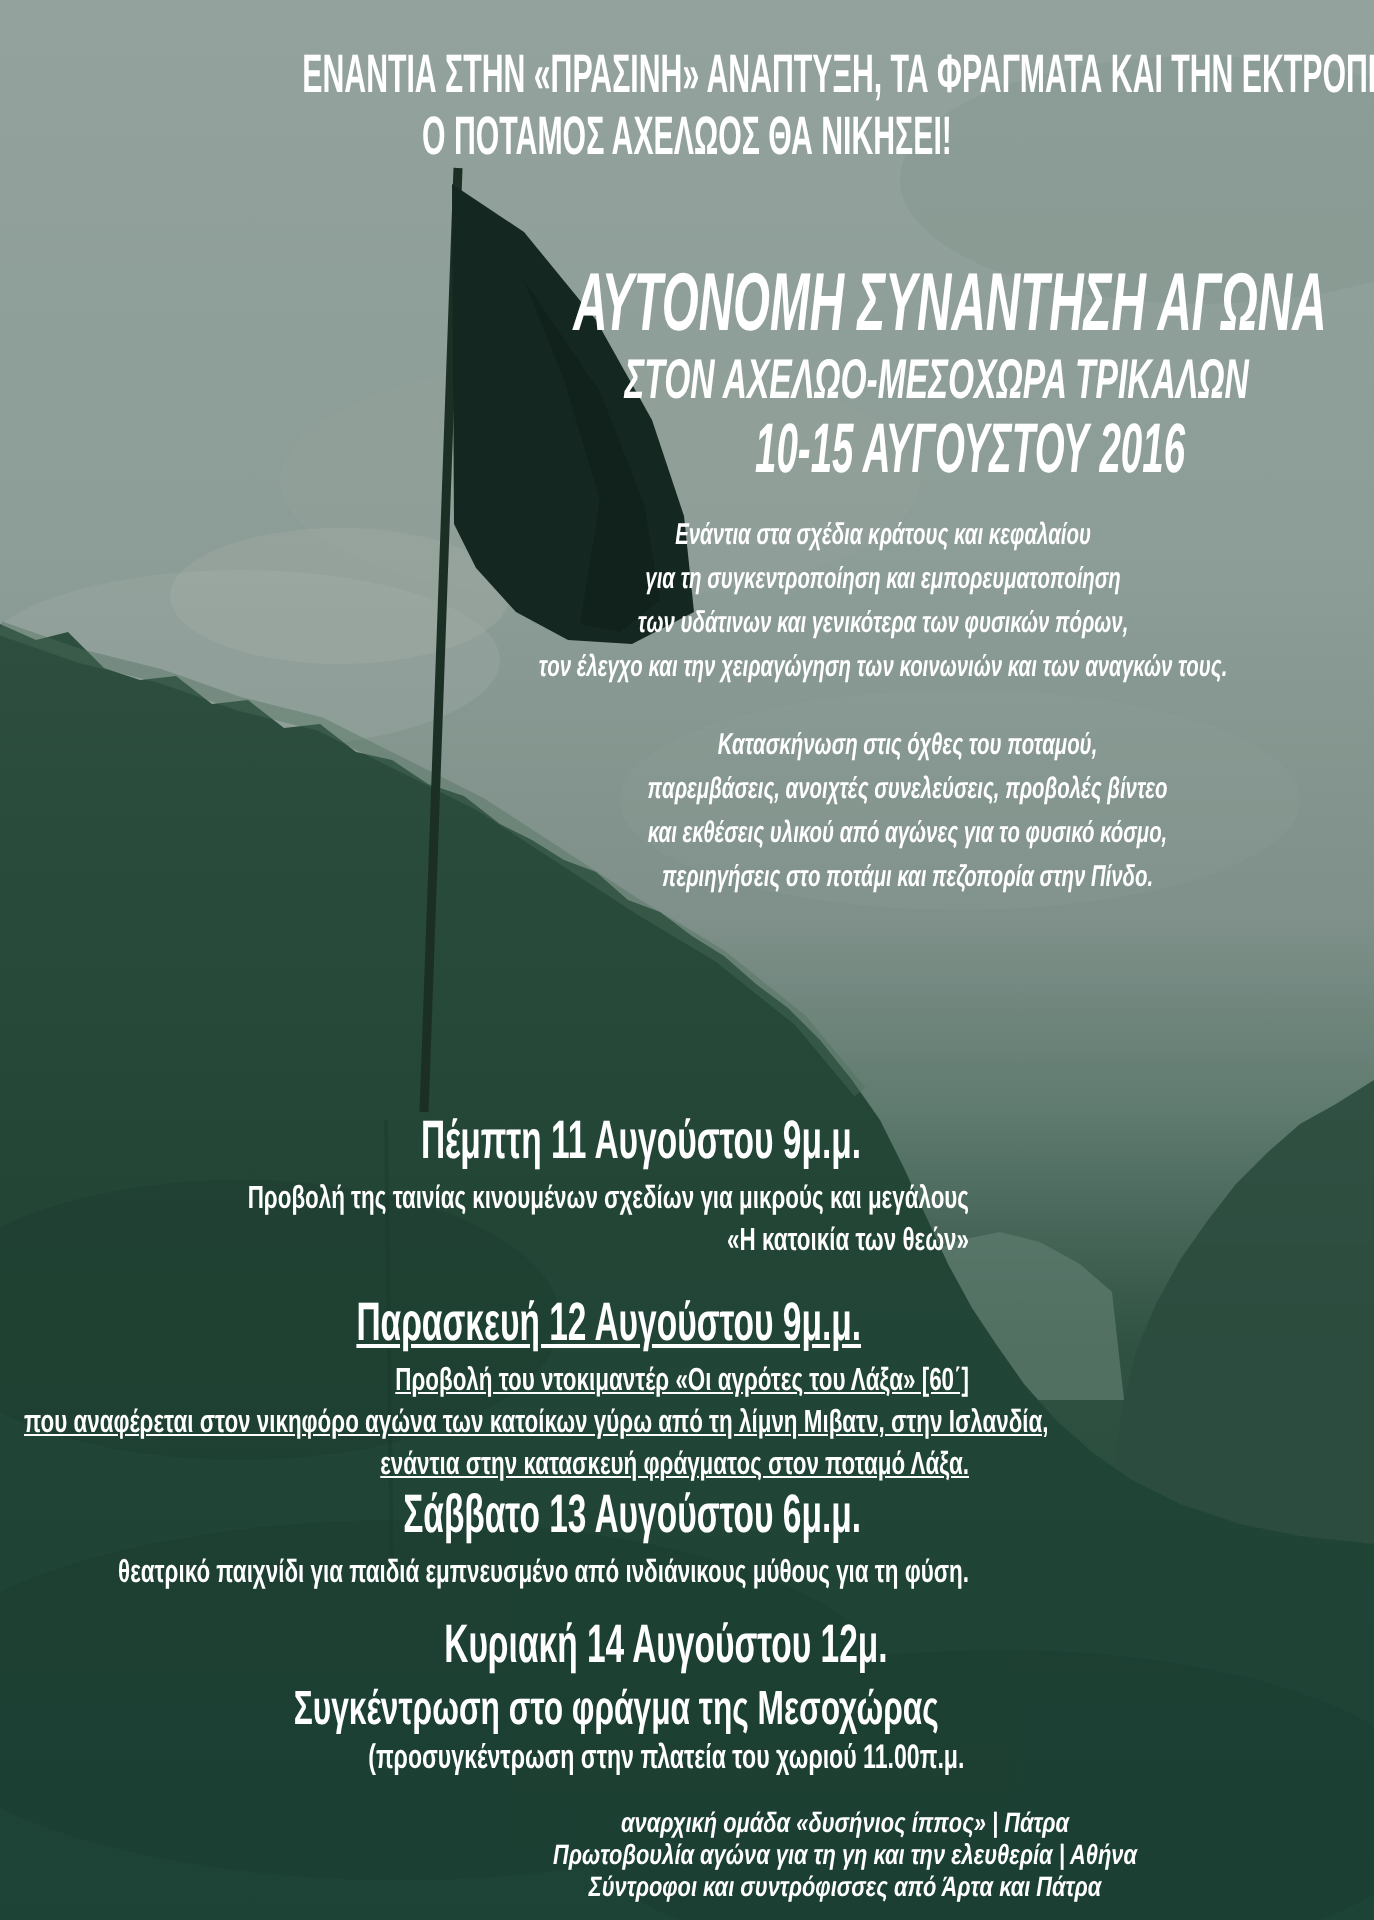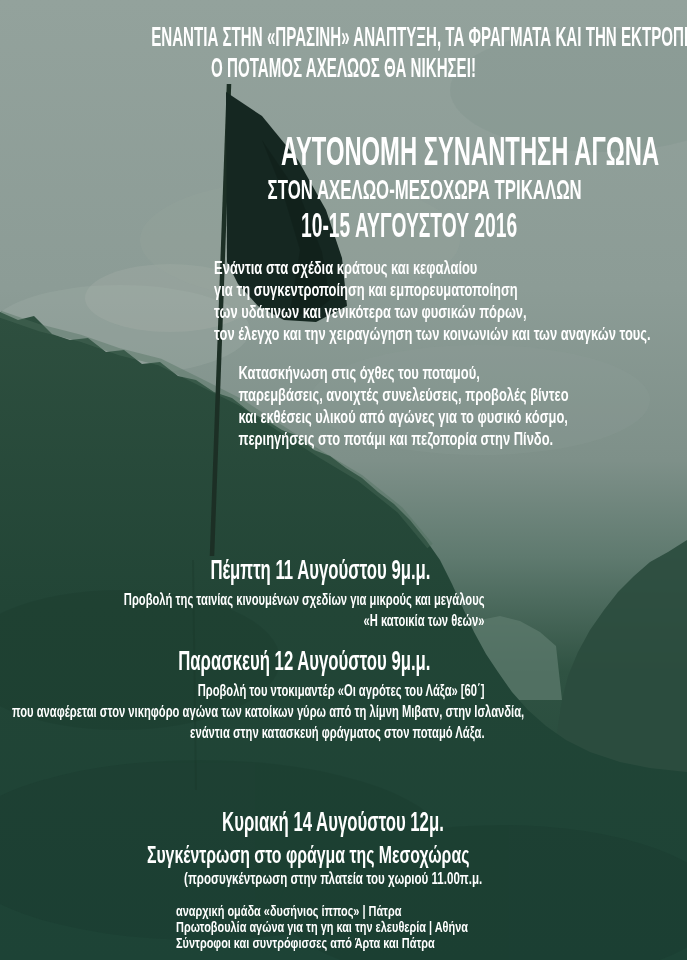--- a/index.html
+++ b/index.html
@@ -5,44 +5,44 @@
   html,body { margin:0; padding:0; background:#0e1d17; }
   .poster {
     position:relative; width:687px; height:960px; overflow:hidden;
     font-family:"Liberation Sans","DejaVu Sans",sans-serif;
     font-weight:bold; color:#ffffff;
   }
   .bg { position:absolute; top:0; left:0; width:687px; height:960px; }
   .txt { position:absolute; }
   .line { white-space:nowrap; transform:scaleX(var(--sx,1)); }
   .ctr { text-align:center; } .ctr .line { transform-origin:50% 50%; }
-  .rgt { text-align:left; }  .rgt .line { transform-origin:100% 50%; }
+  .rgt { text-align:center;font-style:italic; }  .rgt .line { transform-origin:100% 50%; }
   .lft { text-align:right; }   .lft .line { transform-origin:0 50%; }
 
   #header { top:22px; left:0; right:0; font-size:27px; line-height:31px; }
   #header .line { --sx:.56; }
 
   #title-block { top:128px; left:0; right:18px; }
   #title-block .t1 { font-size:41px; line-height:46px; --sx:.58; }
   #title-block .t2 { font-size:28px; line-height:31px; --sx:.60; }
   #title-block .t3 { font-size:35px; line-height:39px; --sx:.55; }
 
-  .intro { left:0; right:18px; font-size:19px; line-height:22px; }
+  .intro { left:0; right:18px; font-size:15px; line-height:22px; }
   .intro .line { --sx:.68; }
   #intro1 { top:257px; }
   #intro2 { top:362px;margin-left:36px; }
 
   #slogan { top:457px; left:0; right:0; font-size:43px; line-height:40px; }
   #slogan .line { --sx:.58; }
 
   .section { left:12px; right:0; }
   .section .day   { font-size:27px; line-height:32px; --sx:.62; margin-bottom:3px; }
   .section .sbody { font-size:16px; line-height:21px; --sx:.70; }
   #section-0 { top:554px; }
-  #section-1 { top:645px; }
+  #section-1 { top:645px;text-decoration:underline; }
   #section-2 { top:741px; }
   #section-3 { top:806px;margin-left:35px; }
   #section-3 .highlight { font-size:24px; line-height:27px; --sx:.66; margin-top:2px; }
   #section-3 .note      { font-size:17px; line-height:22px; --sx:.68; }
 
   #footer { top:903px; left:0; right:18px; font-size:14px; line-height:16px;padding-left:37px; }
   #footer .line { --sx:.78; }
 </style>
 </head>
 <body>
@@ -132,20 +132,24 @@
     <div class="line sbody">«Η κατοικία των θεών»</div>
   </div>
 
   <div class="txt lft section" id="section-1">
     <div class="line day">Παρασκευή 12 Αυγούστου 9μ.μ.</div>
     <div class="line sbody">Προβολή του ντοκιμαντέρ «Οι αγρότες του Λάξα» [60΄]</div>
     <div class="line sbody">που αναφέρεται στον νικηφόρο αγώνα των κατοίκων γύρω από τη λίμνη Μιβατν, στην Ισλανδία,</div>
     <div class="line sbody">ενάντια στην κατασκευή φράγματος στον ποταμό Λάξα.</div>
   </div>
 
+  <div class="txt lft section" id="section-2">
+    <div class="line day">Σάββατο 13 Αυγούστου 6μ.μ.</div>
+    <div class="line sbody">θεατρικό παιχνίδι για παιδιά εμπνευσμένο από ινδιάνικους μύθους για τη φύση.</div>
+  </div>
 
   <div class="txt lft section" id="section-3">
     <div class="line day">Κυριακή 14 Αυγούστου 12μ.</div>
     <div class="line highlight">Συγκέντρωση στο φράγμα της Μεσοχώρας</div>
     <div class="line note">(προσυγκέντρωση στην πλατεία του χωριού 11.00π.μ.</div>
   </div>
 
   <div class="txt rgt" id="footer">
     <div class="line">αναρχική ομάδα «δυσήνιος ίππος» | Πάτρα</div>
     <div class="line">Πρωτοβουλία αγώνα για τη γη και την ελευθερία | Αθήνα</div>

